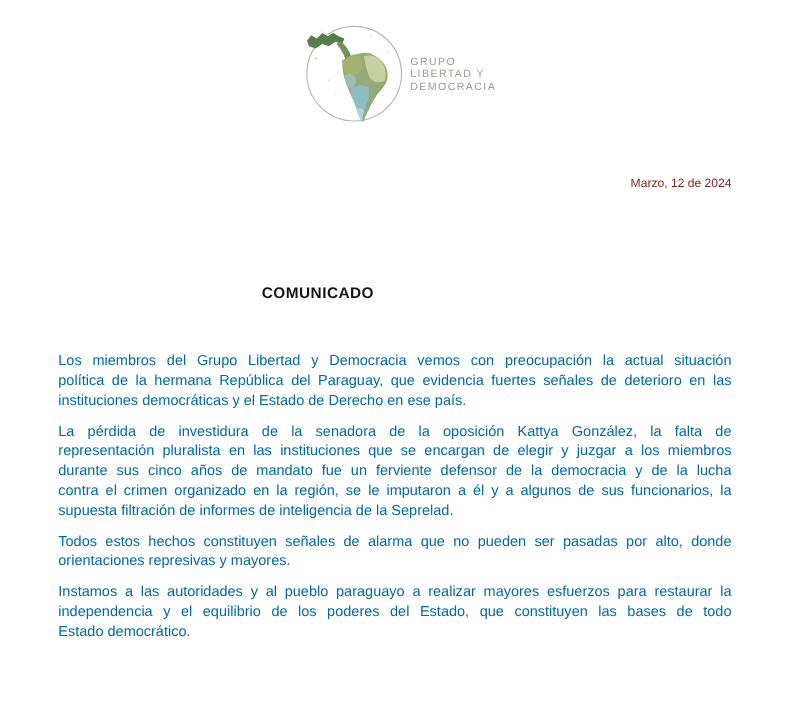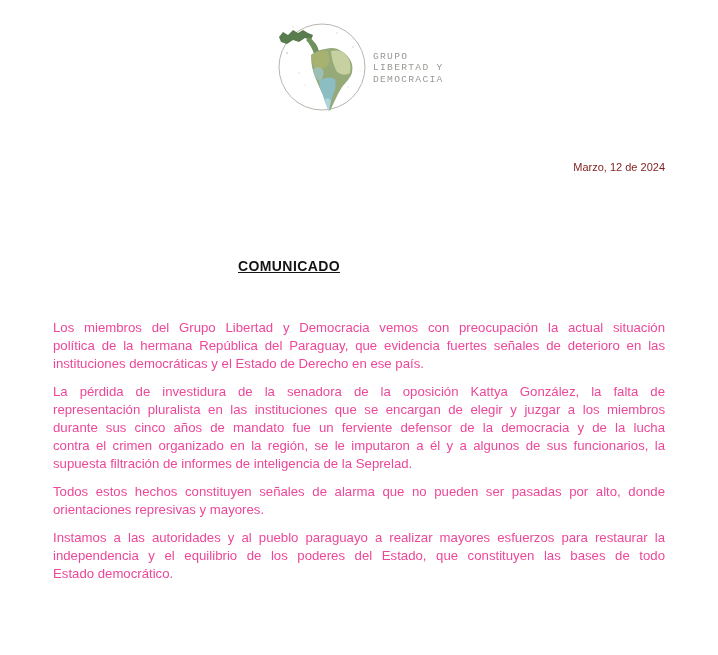--- a/index.html
+++ b/index.html
@@ -17,21 +17,21 @@
     position: absolute;
     left: 265px;
     top: 15px;
     width: 110px;
     height: 100px;
   }
   .logo-text {
     position: absolute;
     left: 373px;
     top: 51px;
-    font-family: Liberation Mono, monospace;
+    font-family: Liberation Sans, sans-serif;
     font-size: 9.6px;
     line-height: 11.4px;
     letter-spacing: 1.3px;
     color: #9b9893;
     white-space: nowrap;
   }
   
   .date-line {
     position: absolute;
     top: 159px;
@@ -44,37 +44,36 @@
   .doc-title {
     position: absolute;
     top: 258px;
     left: 0;
     width: 578px;
     text-align: center;
     font-size: 14px;
     font-weight: bold;
     letter-spacing: 0.4px;
     color: #141414;
-    text-decoration: underline;
   }
   
   .doc-body {
     position: absolute;
     left: 53px;
     top: 319px;
     width: 612px;
   }
   .para { margin: 0 0 10px 0; }
   .line {
     font-size: 13.2px;
     line-height: 18px;
     height: 18px;
     text-align: justify;
     text-align-last: justify;
-    color: #ec4899;
+    color: #0369a1;
     overflow: hidden;
   }
   .line.last {
     text-align: right;
     text-align-last: left;
   }
 </style>
 </head>
 <body>
 

